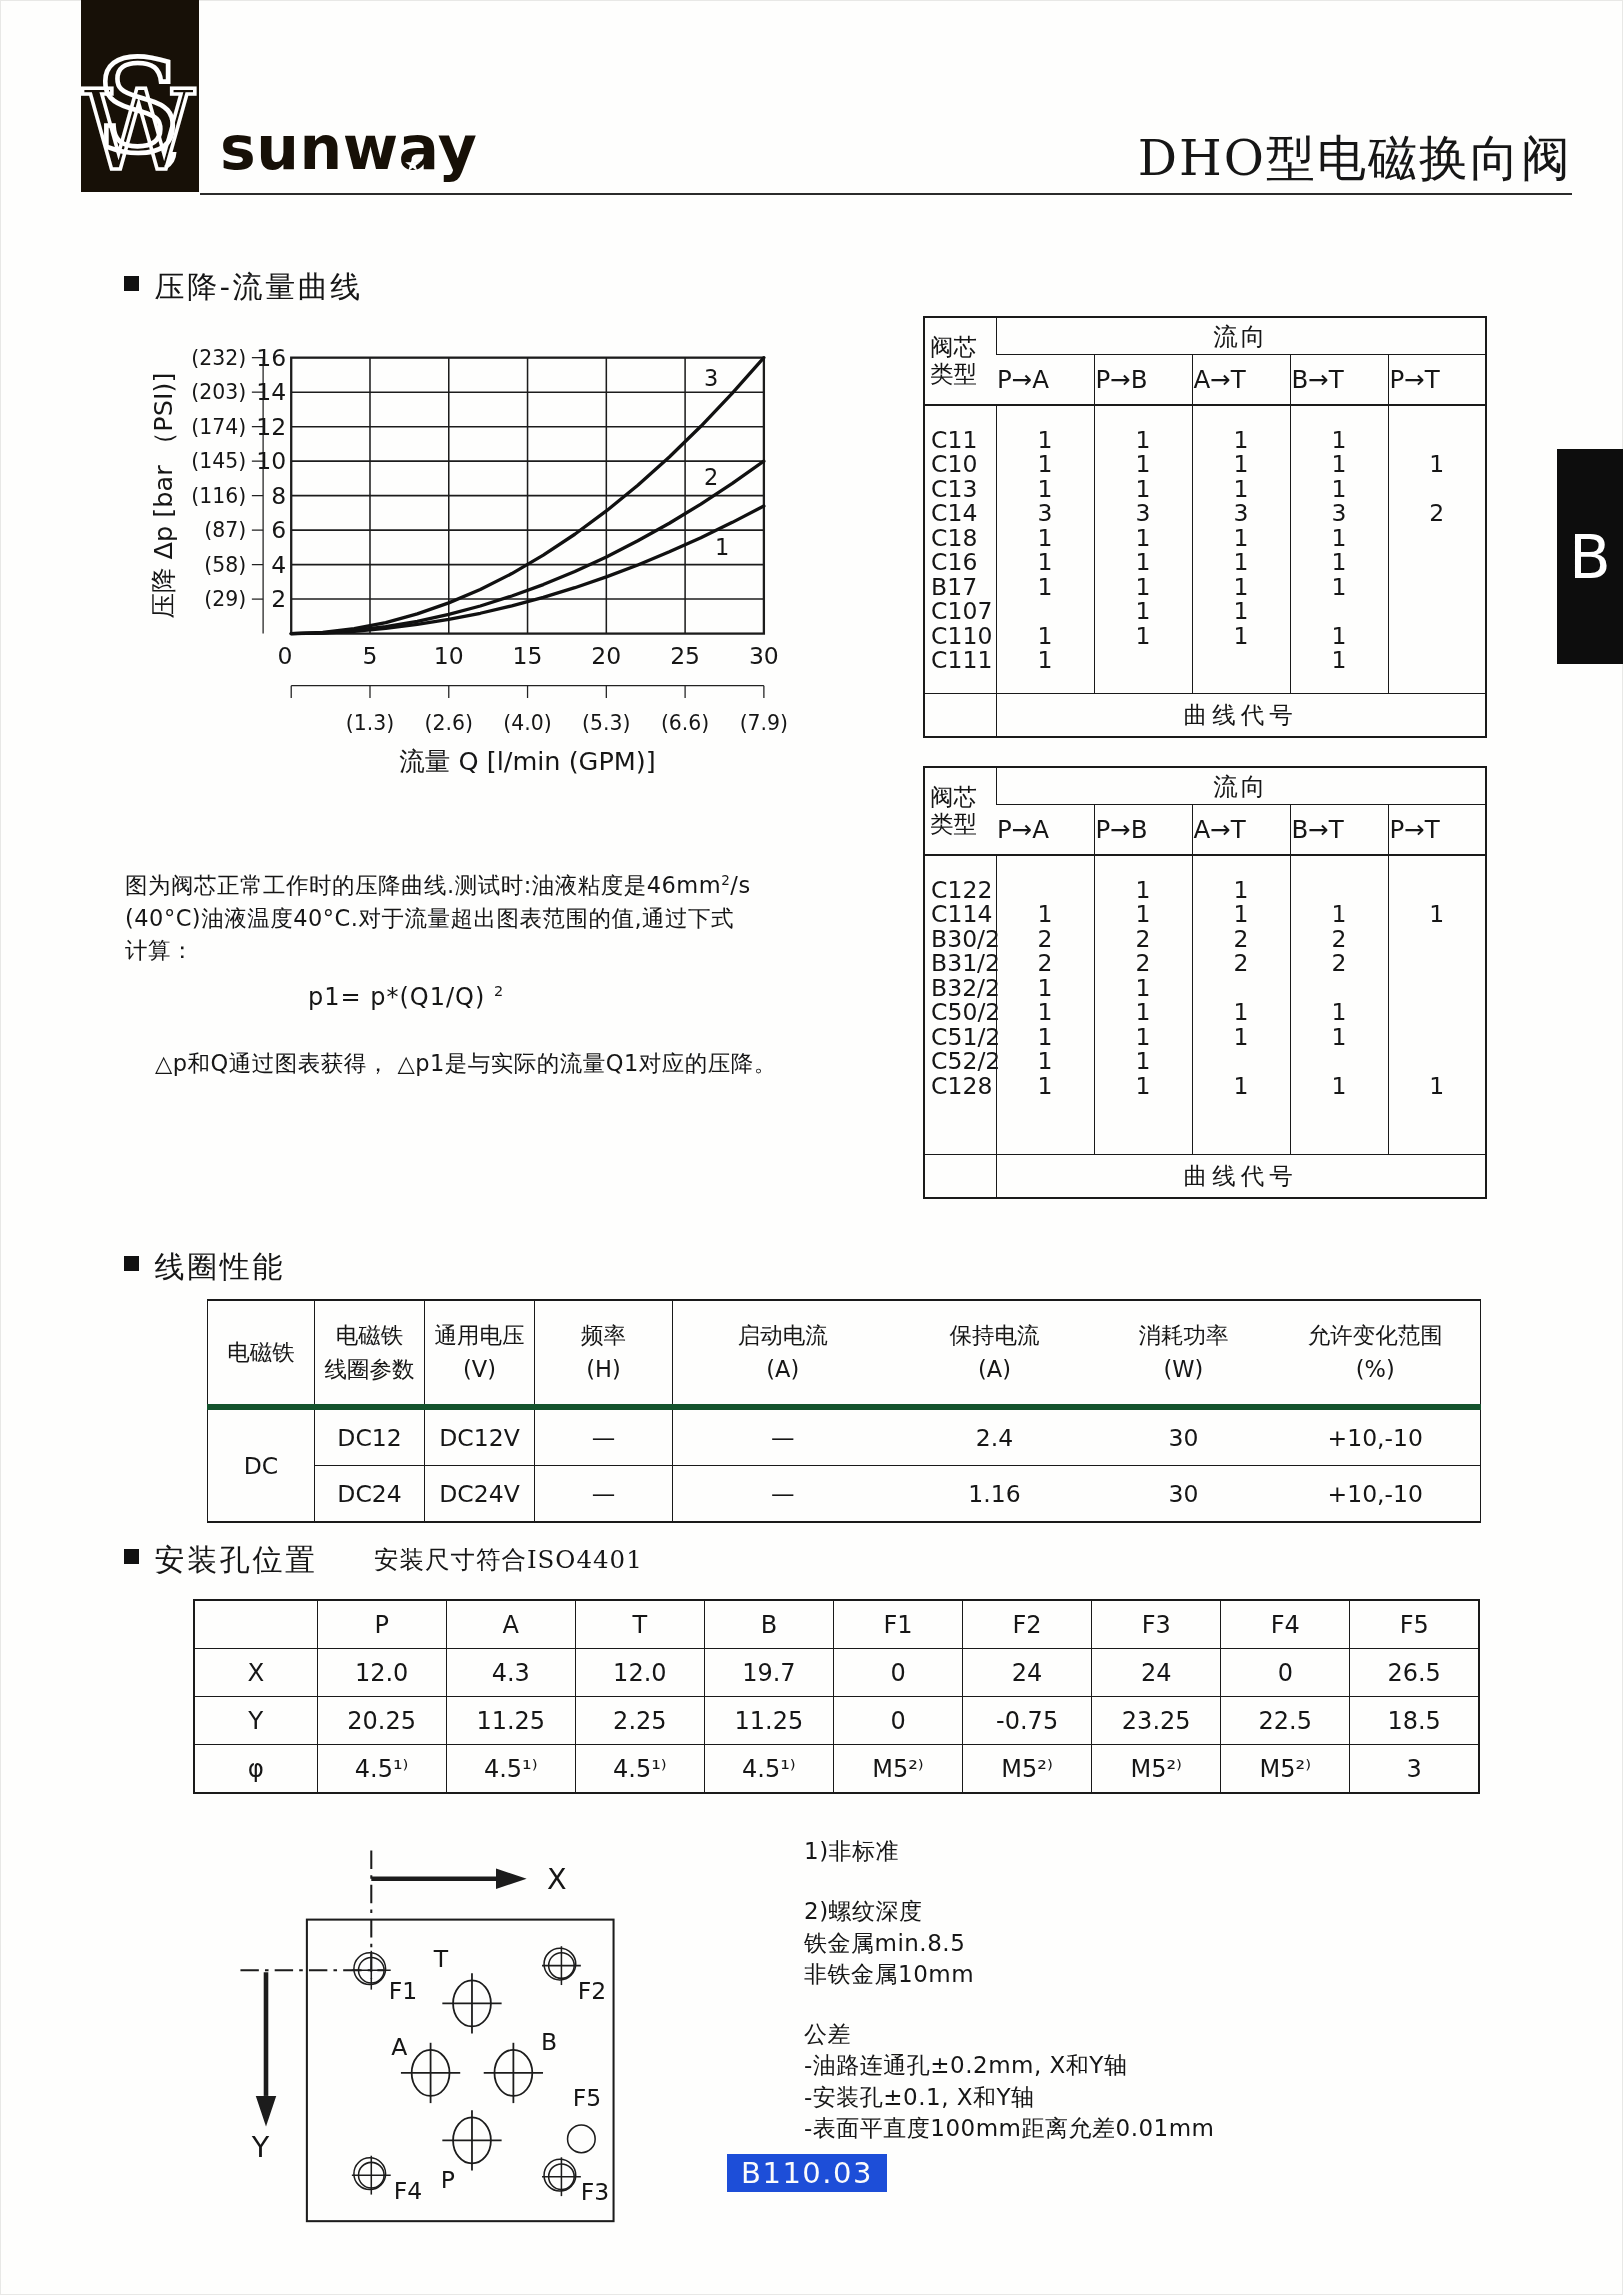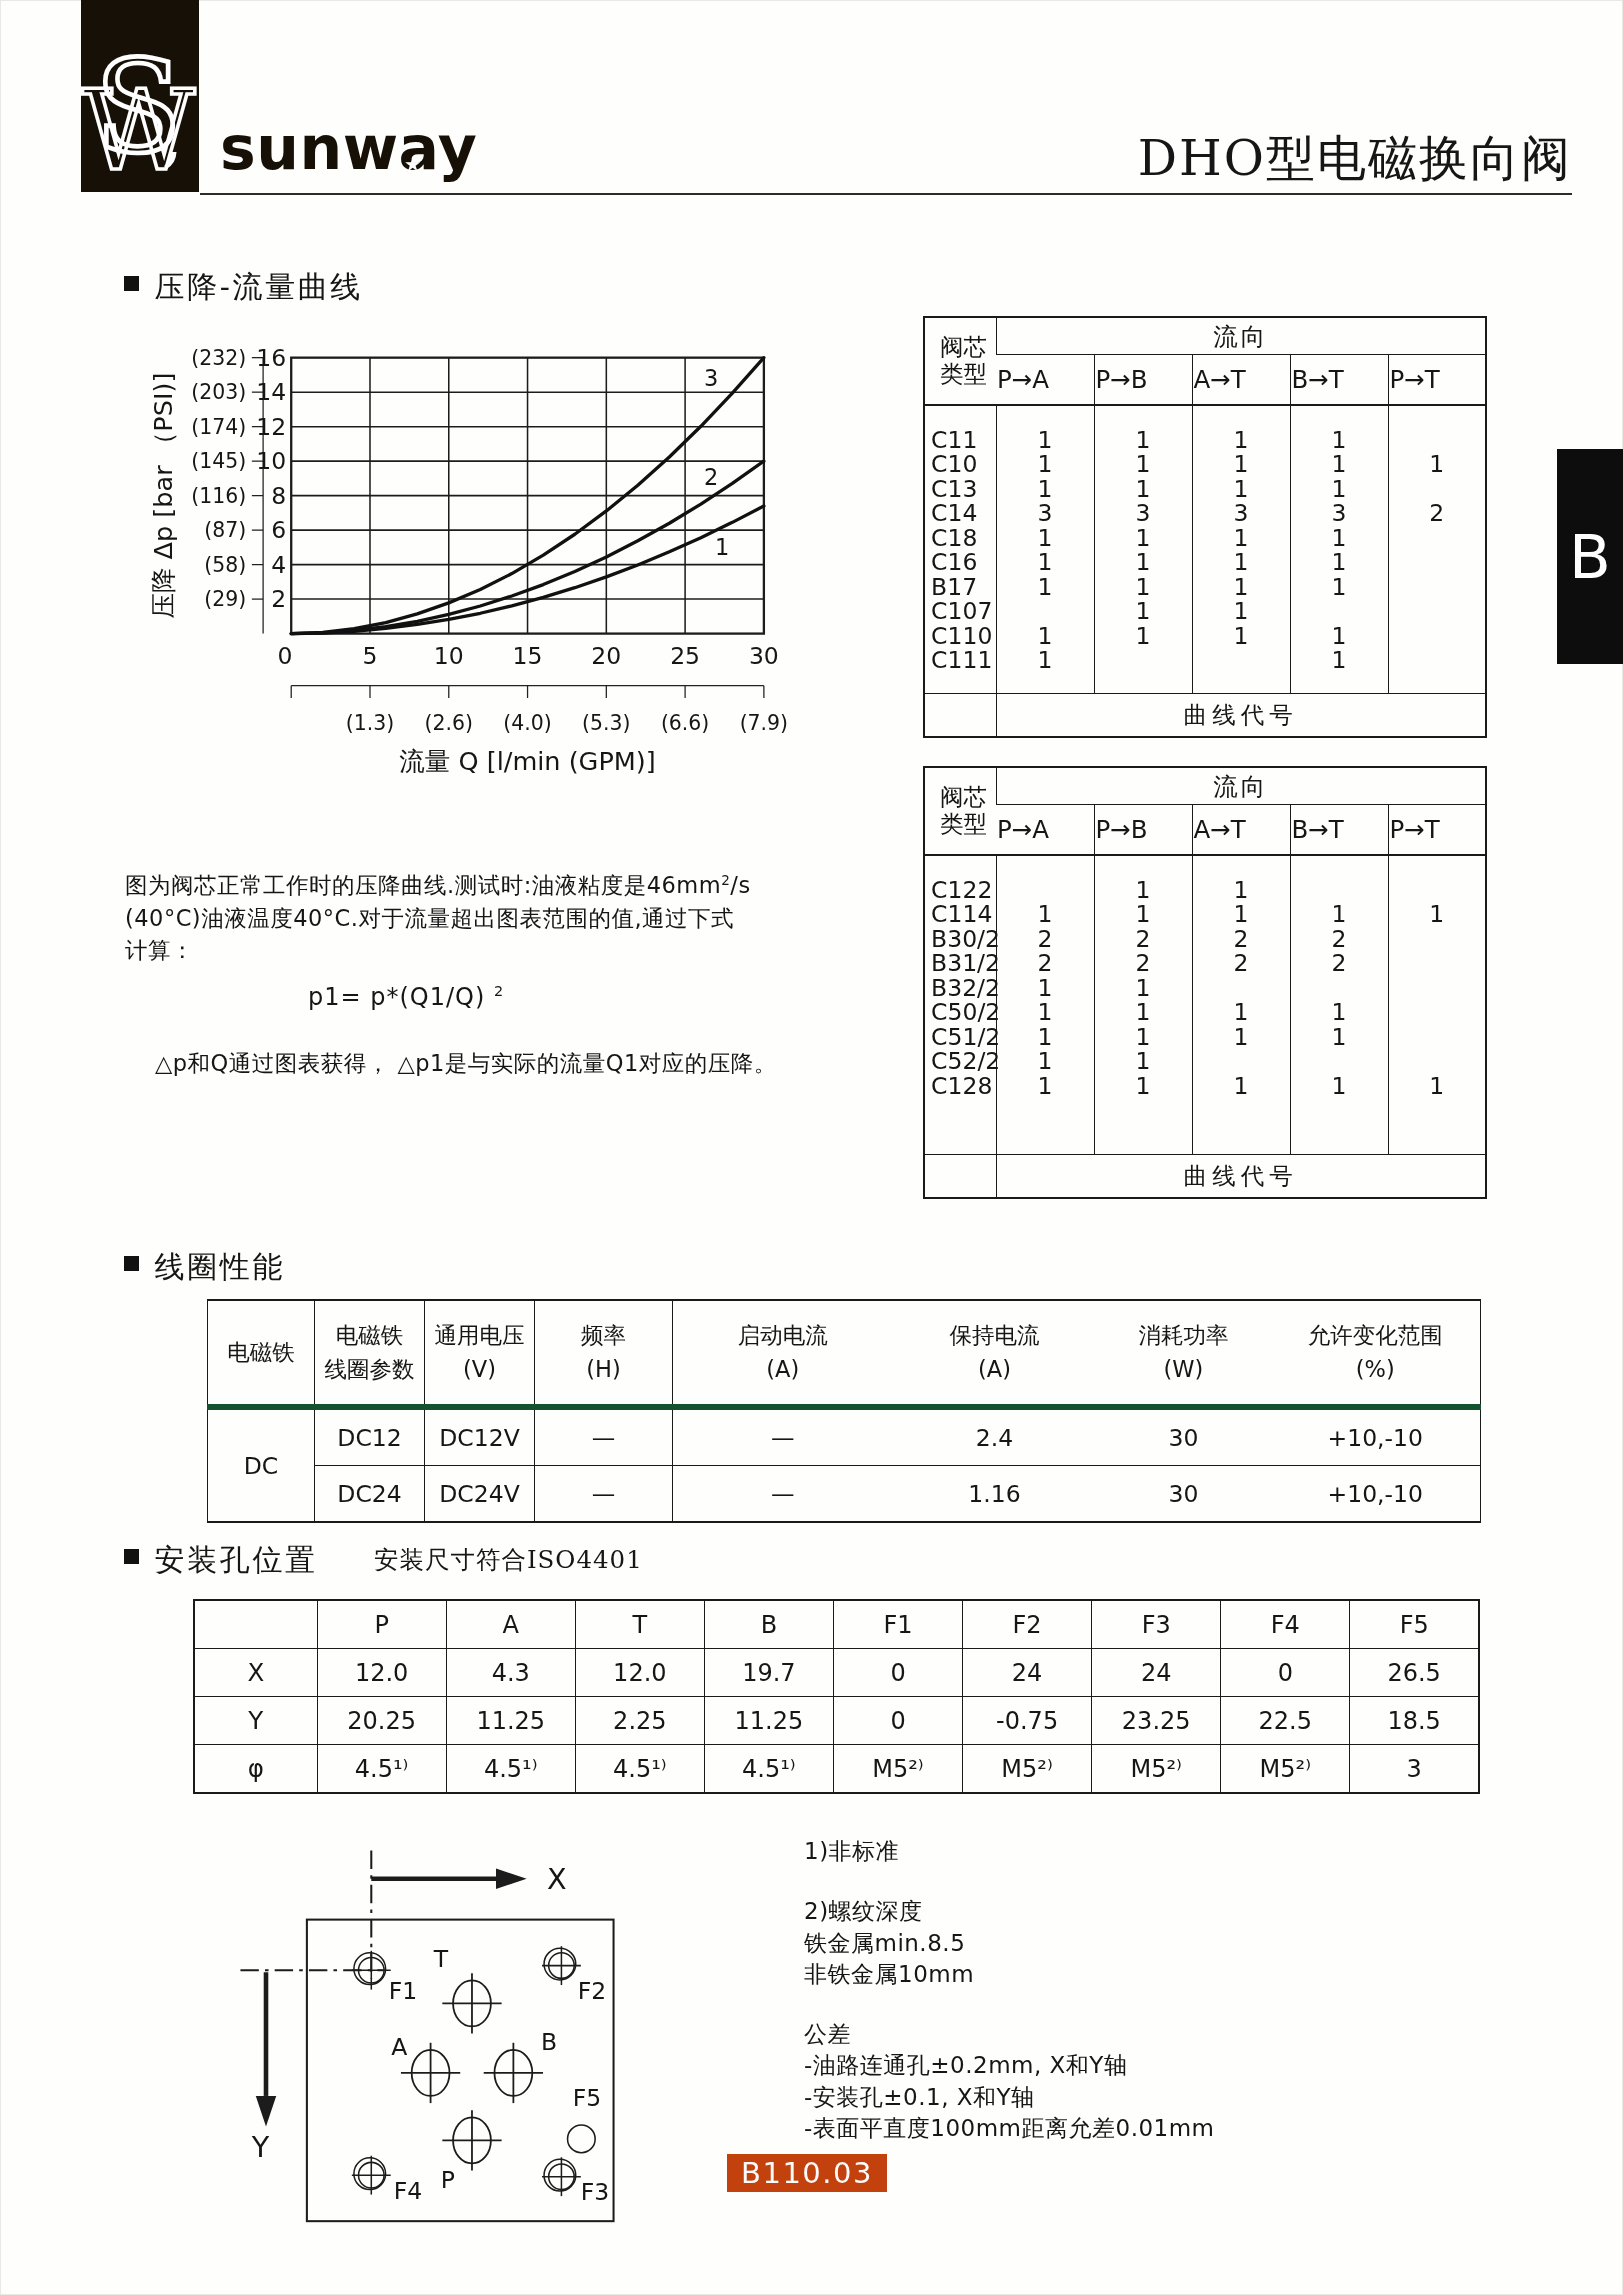--- a/index.html
+++ b/index.html
@@ -33,21 +33,21 @@
   #chart-svg .tickbar{font-size:46px;}
   #chart-svg .tickpsi{font-size:40px;}
   #chart-svg .curvelabel{font-size:44px;}
   #chart-svg .axistitle{font-size:50px;}
 
   
   table{border-collapse:collapse;table-layout:fixed;}
   .flow{width:560px;border:2px solid #1a1a1a;}
   .flow td{border-left:1.3px solid #1a1a1a;}
   .flow td:first-child{border-left:none;}
-  .flow .corner{white-space:pre-line;text-align:left;padding-left:15px;font-size:23.5px;line-height:1.15;}
+  .flow .corner{white-space:pre-line;text-align:left;padding-left:5px;font-size:23.5px;line-height:1.15;}
   .flow .grouphead{text-align:center;font-size:24.5px;height:34px;border-bottom:1.3px solid #1a1a1a;
                    font-family:"DejaVu Serif","Liberation Serif",serif;letter-spacing:3.1px;}
   .flow tr.subhead td{text-align:left;font-size:24.5px;height:47px;}
   .flow thead{border-bottom:2px solid #1a1a1a;}
   .flow tbody.body td{height:24.5px;font-size:23.5px;text-align:center;padding:0;line-height:24.5px;}
   .flow tbody.body td:first-child{text-align:left;padding-left:6.1px;}
   .flow tbody.body tr:first-child td{padding-top:21.5px;}
   .flow tfoot td{border-top:1.5px solid #1a1a1a;height:40px;text-align:center;font-size:23.5px;
                  font-family:"DejaVu Serif","Liberation Serif",serif;letter-spacing:5.1px;}
   .t1 tbody.filler td{height:18.4px;}
@@ -75,21 +75,21 @@
 
   
   #diag line,#diag rect,#diag circle,#diag ellipse{stroke:#1c1c1c;fill:none;}
   #diag text{fill:#161616;font-size:46px;}
   #diag .axis-label{font-size:56px;}
 
   
   .notes{left:804px;top:1836px;width:706px;font-size:23px;line-height:1.36;letter-spacing:0.5px;}
   .notes .gap{height:29px;}
 
-  .footer-bar{left:727px;top:2154px;width:160px;height:38px;background:#c2410c;color:#fbfbfb;
+  .footer-bar{left:727px;top:2154px;width:160px;height:38px;background:#1d4ed8;color:#fbfbfb;
               display:flex;align-items:center;justify-content:center;font-size:29px;letter-spacing:1.5px;}
 </style>
 </head>
 <body>
 
 <div class="page">
 
   <div class="abs logo-box">
     <svg viewBox="0 0 230 375" width="118" height="192">
       <text x="112" y="330" text-anchor="middle" font-size="215" font-family="DejaVu Serif, serif" fill="none" stroke="#fff" stroke-width="7">W</text>

